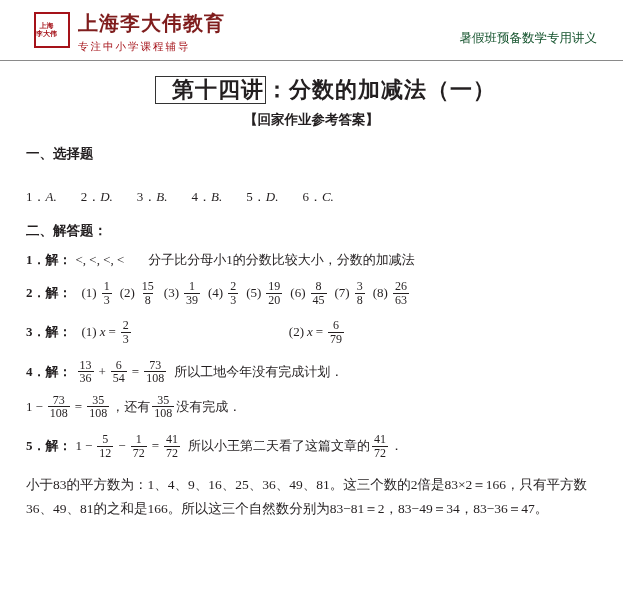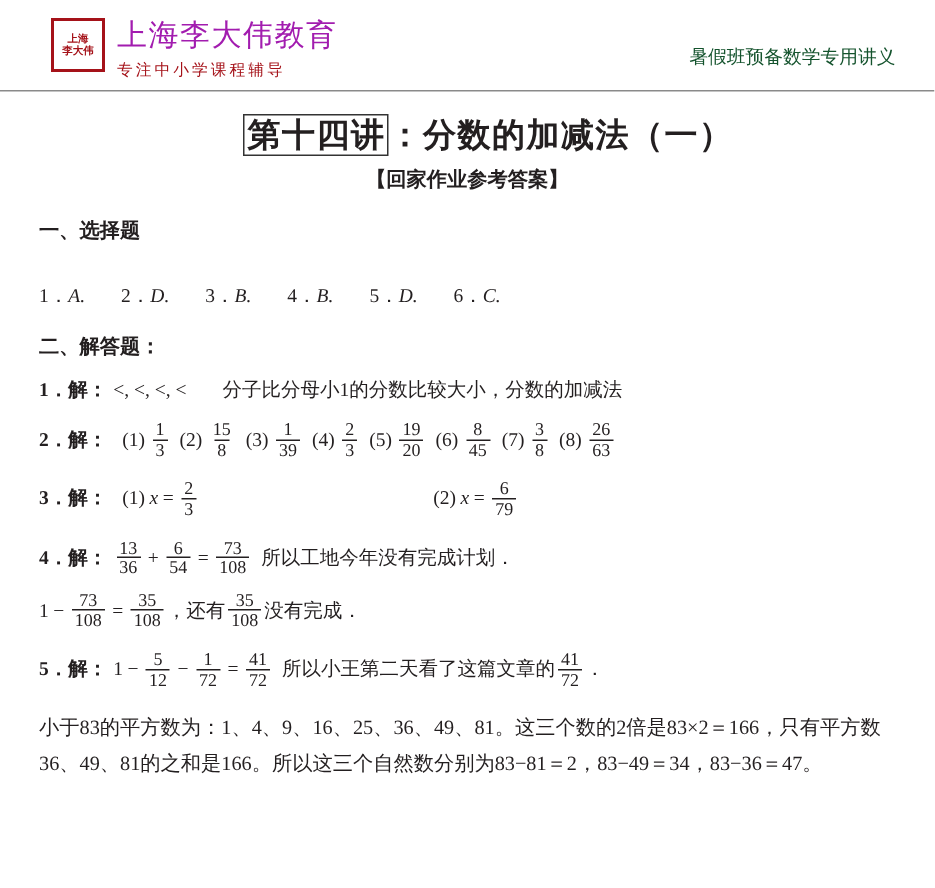--- a/index.html
+++ b/index.html
@@ -15,34 +15,34 @@
   .header {
     position:relative;
     height:60px;
     border-bottom:1px solid #8a8a8a;
   }
   .logo-box {
     position:absolute; left:34px; top:12px;
     width:36px; height:36px;
     background:#ffffff;
     border:2px solid #a51219;
-    display:flex; align-items:center; justify-content:center;
+    display:flex; align-items:center; justify-content:flex-start;
     box-sizing:border-box;
   }
   .logo-inner {
     font-family:"DejaVu Sans", sans-serif;
     font-size:7px; line-height:8px;
     color:#a51219; text-align:center;
     font-weight:bold;
   }
   .brand {
     position:absolute; left:78px; top:10px;
   }
   .brand-main {
-    font-size:20px; font-weight:normal; color:#a21caf;
+    font-size:20px; font-weight:bold; color:#7f1d1d;
     letter-spacing:1px;
     font-family:"Liberation Serif", serif;
   }
   .brand-sub {
     font-size:10.5px; color:#a51219;
     letter-spacing:2px;
     margin-top:3px;
   }
   .header-right {
     position:absolute; right:26px; top:30px;
@@ -51,21 +51,21 @@
   
   .doc-title {
     margin-top:14px;
     text-align:center;
     font-size:22px;
     font-weight:bold;
     letter-spacing:1px;
   }
   .doc-title .tbox {
     border:1px solid #333;
-    padding:0 1px 1px 2px;
+    padding:0 1px 1px 16px;
     margin-left:28px;
   }
   .doc-subtitle {
     text-align:center;
     font-size:13.5px;
     font-weight:bold;
     margin-top:6px;
   }
   
   .content {

